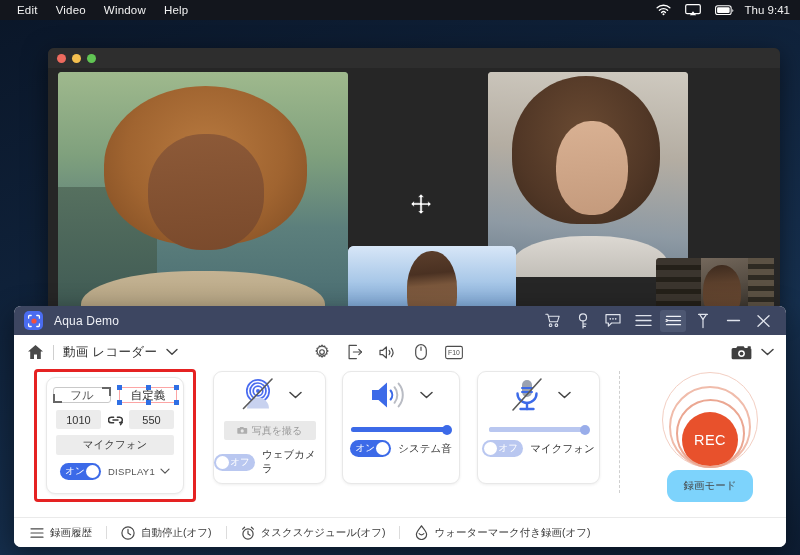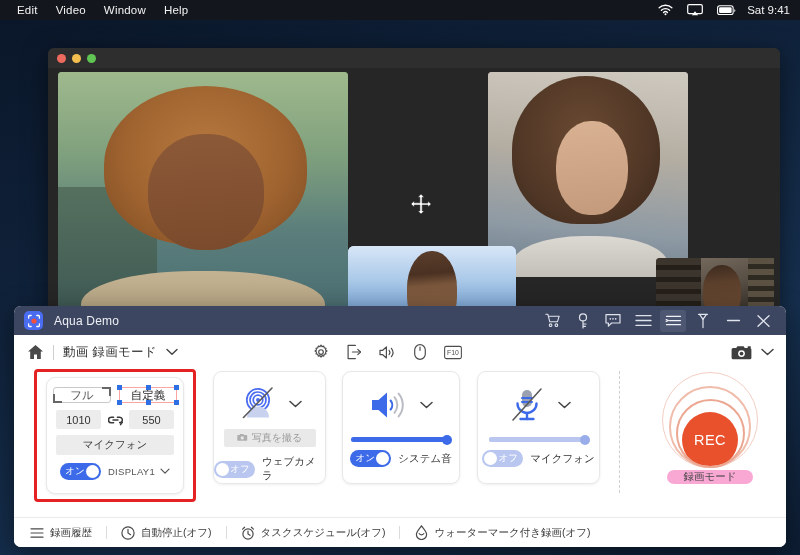--- a/index.html
+++ b/index.html
@@ -156,21 +156,20 @@
     display: flex; align-items: flex-start;
     padding: 2px 0 0 0;
   }
   .card {
     background: #fff;
     border: 1px solid #e8e8e8;
     border-radius: 9px;
     box-shadow: 0 1px 3px rgba(0,0,0,.07);
     height: 113px;
     display: flex; flex-direction: column; align-items: center;
-    padding-top: 10px;
   }
   #redbox {
     position: absolute; left: 20px; top: 0px; width: 162px; height: 133px;
     border: 3px solid #e52222; border-radius: 4px;
     display: flex; align-items: center; justify-content: center;
   }
   #card-display { width: 138px; height: 117px; padding-top: 9px; }
 
   .seg-row { display: flex; gap: 8px; align-items: center; }
   .seg-btn {
@@ -265,21 +264,21 @@
   .ring3 { width: 69px; height: 69px; border: 2px solid #eba792; }
   #rec-btn {
     width: 56px; height: 56px; border-radius: 50%;
     background: #e8512c;
     color: #fff; font-size: 14.5px; letter-spacing: .5px;
     display: flex; align-items: center; justify-content: center;
     cursor: pointer; border: none;
     font-family: "Liberation Sans", sans-serif;
   }
   #btn-recmode {
-    margin-top: 2px; width: 86px; height: 14px; background: #f9a8d4; border: none;
+    margin-top: 2px; width: 86px; height: 32px; background: #7dd3fc; border: none;
     border-radius: 11px; font-size: 10.5px; color: #444; cursor: pointer;
     font-family: "Liberation Sans", sans-serif;
   }
 
   
   #statusbar {
     position: absolute; bottom: 0; left: 0; width: 100%; height: 30px;
     border-top: 1px solid #eaeaea; background: #fff;
     display: flex; align-items: center; padding-left: 16px; gap: 0;
   }
@@ -316,21 +315,21 @@
         <path d="M8 7.2l3.2 4H4.8z" fill="#fff"></path>
       </svg>
   </span>
   <span class="mb-icon">
     <svg width="19" height="11" viewBox="0 0 20 11">
         <rect x="0.6" y="0.6" width="16.4" height="9.2" rx="2.3" fill="none" stroke="#fff" stroke-width="1.1"></rect>
         <rect x="2.2" y="2.2" width="13.2" height="6" rx="1.3" fill="#fff"></rect>
         <path d="M18.2 3.8v3.4a1.9 1.9 0 0 0 0-3.4z" fill="#fff"></path>
       </svg>
   </span>
-  <span id="mb-clock">Sat 9:41</span>
+  <span id="mb-clock">Thu 9:41</span>
 </div>
 
 <div id="callwin">
   <div id="callwin-titlebar">
     <span class="tl red"></span>
     <span class="tl yellow"></span>
     <span class="tl green"></span>
   </div>
   <div id="callwin-stage">
 
@@ -451,21 +450,21 @@
     </span>
   </div>
 
   <div id="app-toolbar">
     <span id="home-icon">
       <svg width="17" height="16" viewBox="0 0 17 16">
           <path d="M8.5 1L16 7.6h-2.2V15H10V10.4H7V15H3.2V7.6H1z" fill="#4a4a4a"></path>
         </svg>
     </span>
     <span class="vdiv"></span>
-    <span id="mode-label">動画 録画モード</span>
+    <span id="mode-label">動画 レコーダー</span>
     <span id="mode-chevron">
       <svg width="12" height="8" viewBox="0 0 12 8">
           <path d="M1 1.5L6 6.3l5-4.8" fill="none" stroke="#444" stroke-width="1.4" stroke-linecap="round" stroke-linejoin="round"></path>
         </svg>
     </span>
 
     <span class="mid-icons">
       <span class="mid-icon">
         <svg width="16" height="16" viewBox="0 0 16 16">
             <g fill="none" stroke="#4d4d4d" stroke-width="1.15">

